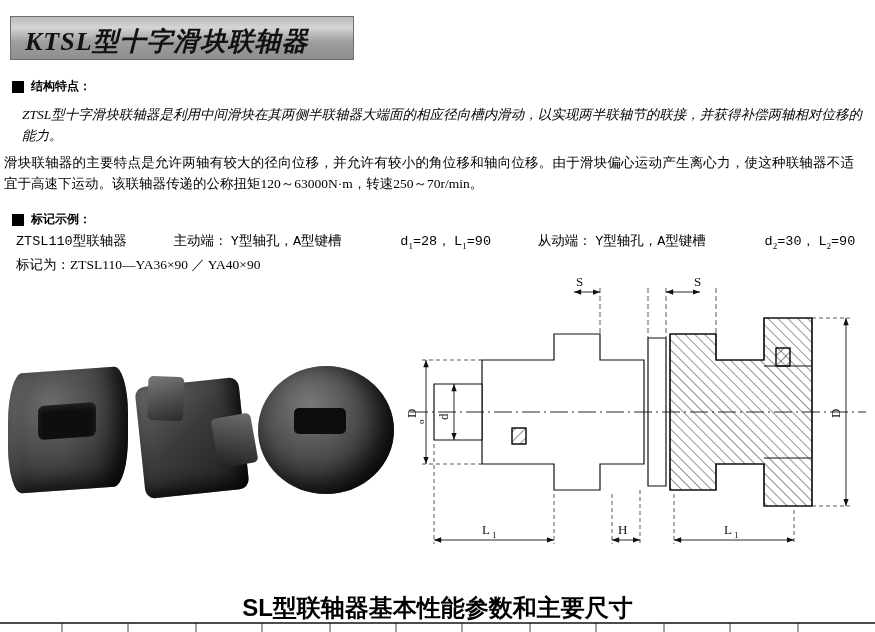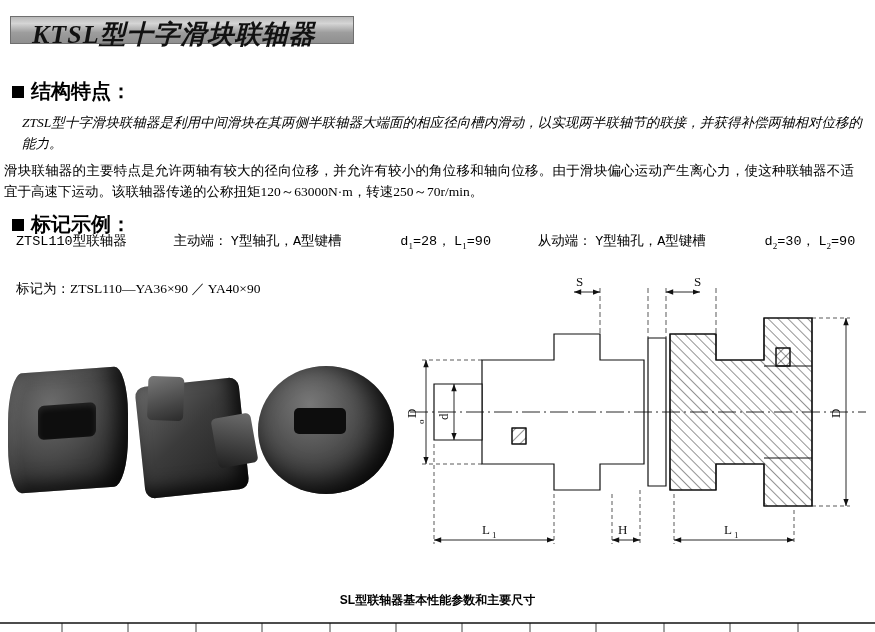--- a/index.html
+++ b/index.html
@@ -15,26 +15,26 @@
     font-family: "Liberation Sans", sans-serif;
     color: #000;
   }
 
   
   #title-banner {
     position: absolute;
     left: 10px;
     top: 16px;
     width: 344px;
-    height: 28px;
+    height: 44px;
     background: linear-gradient(to bottom, #b9b9b9 0%, #d5d5d5 25%, #9d9d9d 60%, #8f8f8f 100%);
     border: 1px solid #6f6f6f;
     display: flex;
-    align-items: flex-start;
-    padding-left: 21px;
+    align-items: flex-end;
+    padding-left: 14px;
     box-sizing: border-box;
   }
   #title-banner .title-text {
     font-family: "Liberation Serif", serif;
     font-weight: bold;
     font-style: italic;
     font-size: 26px;
     letter-spacing: 1px;
     color: #111;
     white-space: nowrap;
@@ -49,35 +49,34 @@
   }
   .sq-bullet {
     width: 12px;
     height: 12px;
     background: #000;
     display: inline-block;
   }
   .section-head .head-text {
     font-family: Liberation Sans, sans-serif;
     font-weight: bold;
-    font-size: 20px;
+    font-size: 12px;
     color: #000;
   }
   #head-structure { left: 12px; top: 78px; }
   #head-marking   { left: 12px; top: 211px; justify-content: space-between; }
 
   
   .para {
     position: absolute;
     font-family: "Liberation Serif", serif;
     font-size: 13.5px;
     line-height: 21px;
     color: #000;
     text-align: justify;
-    margin-top: 8px;
   }
   #para1 {
     left: 22px;
     top: 104px;
     width: 840px;
     font-style: italic;
   }
   #para2 {
     left: 4px;
     top: 152px;
@@ -99,21 +98,20 @@
   .gap-lg { display: inline-block; width: 52px; }
   sub { font-size: 9px; }
 
   #marking-line2 {
     position: absolute;
     left: 16px;
     top: 256px;
     font-family: "Liberation Serif", serif;
     font-size: 13.5px;
     white-space: nowrap;
-    margin-top: 24px;
   }
 
   
   #photo-area {
     position: absolute;
     left: 0px;
     top: 330px;
     width: 412px;
     height: 200px;
   }
@@ -207,21 +205,21 @@
 
   
   #footer-caption {
     position: absolute;
     left: 0;
     right: 0;
     top: 592px;
     text-align: center;
     font-family: "Liberation Sans", sans-serif;
     font-weight: bold;
-    font-size: 12px;
+    font-size: 24px;
     color: #000;
   }
 
   
   #bottom-rule {
     position: absolute;
     left: 0;
     top: 620px;
     width: 875px;
     height: 12px;

